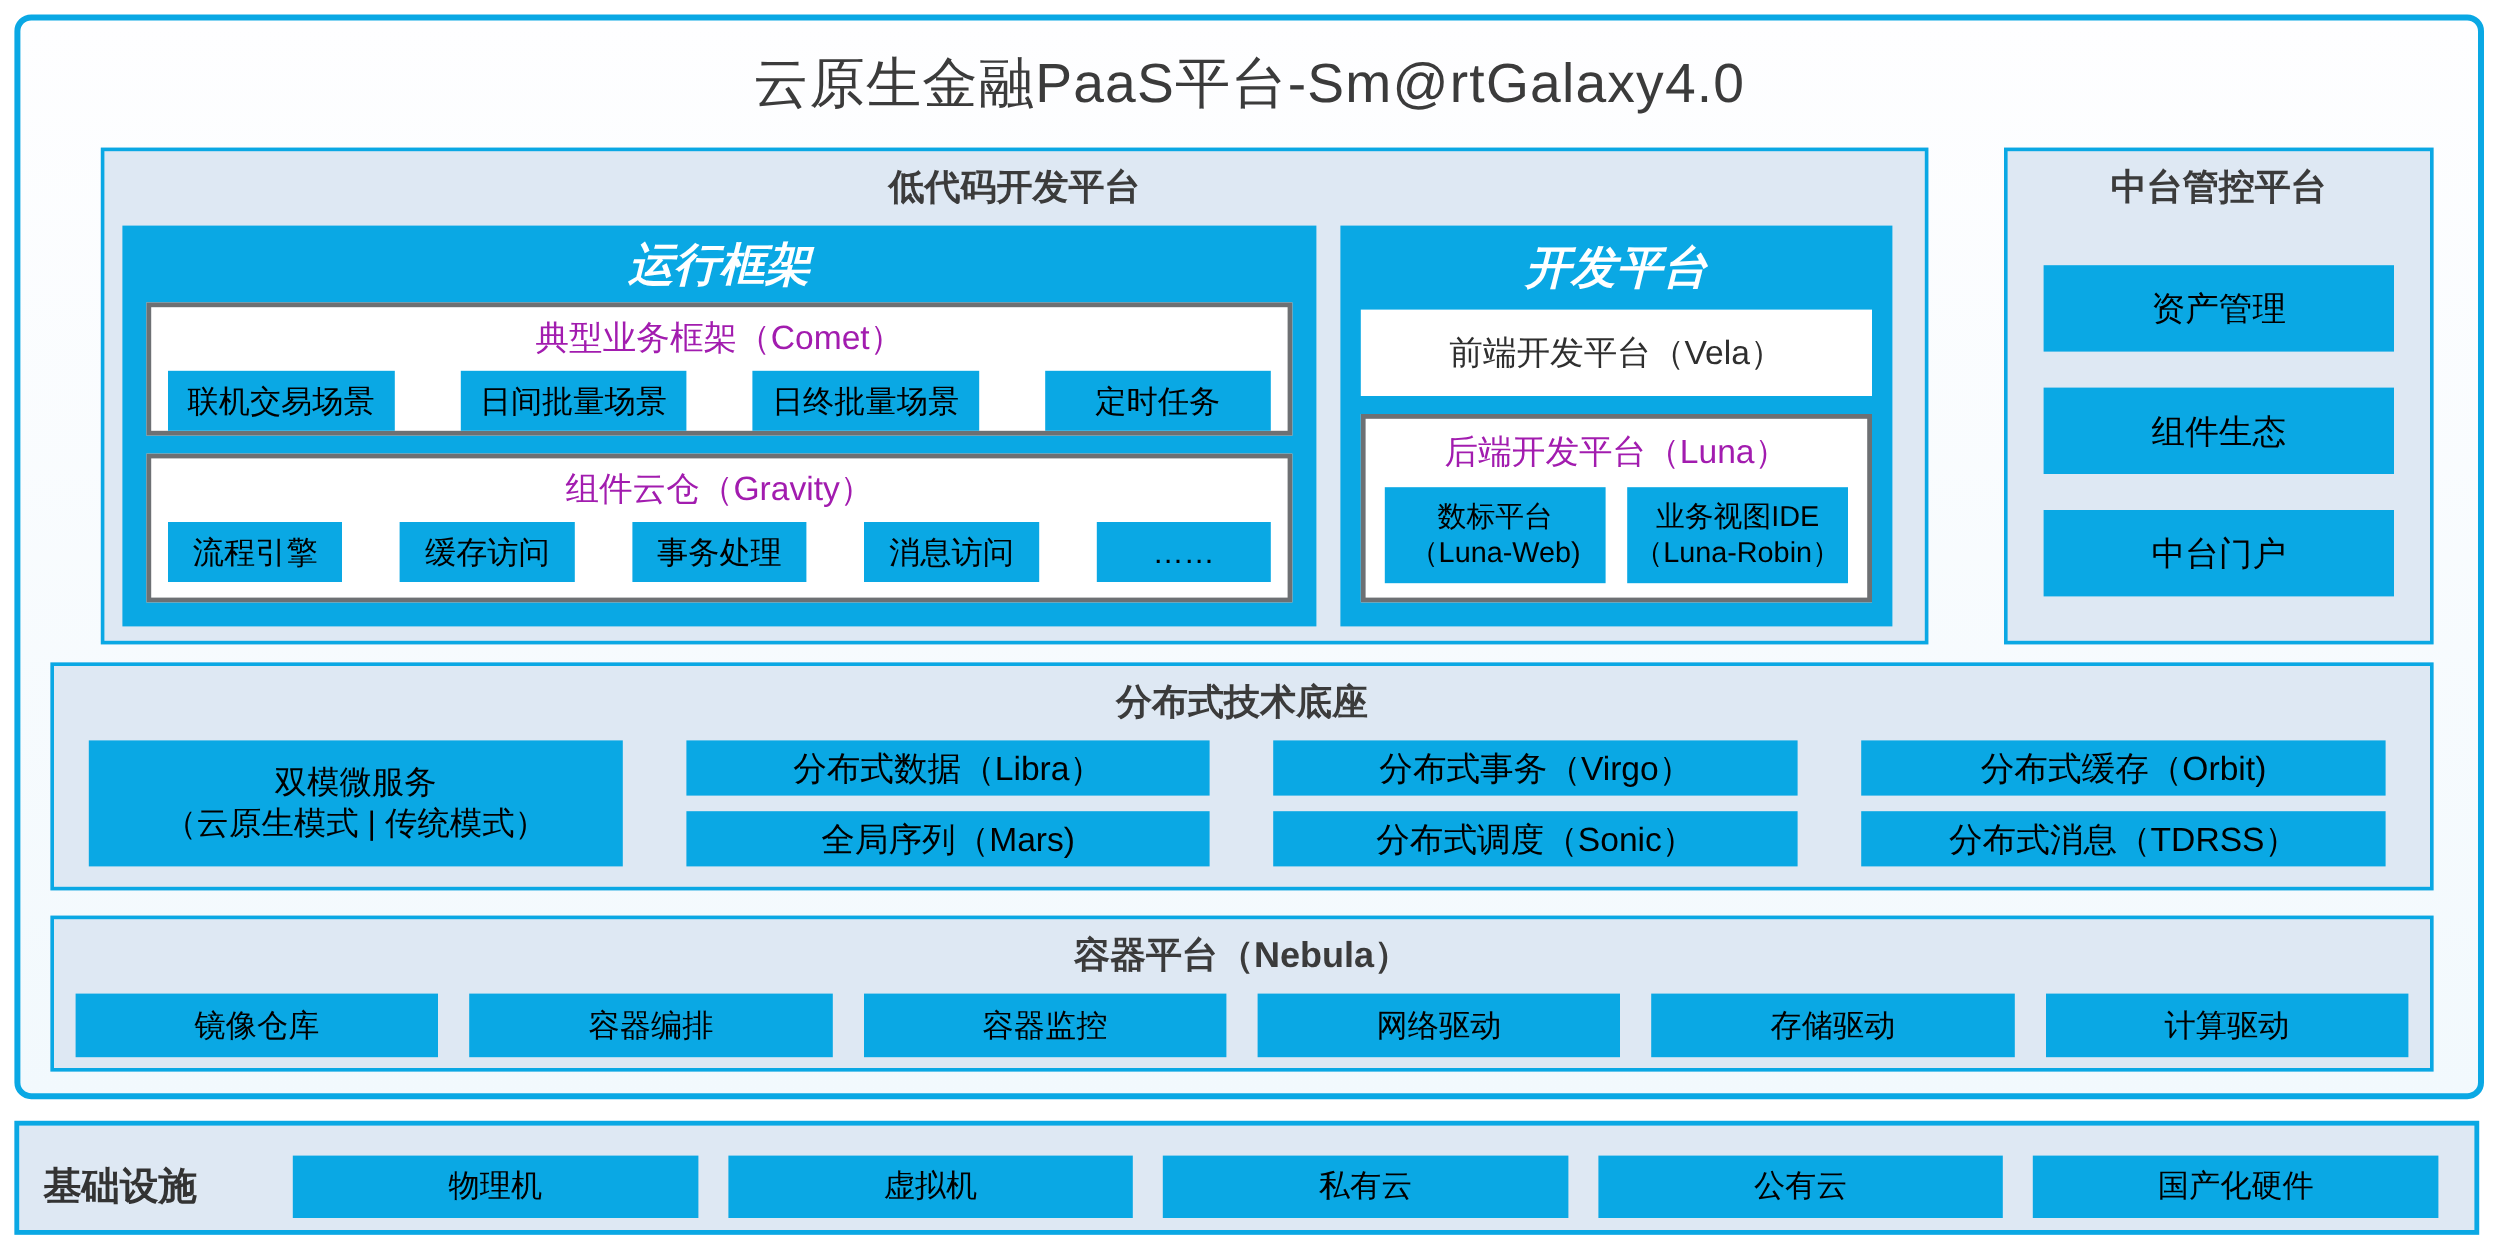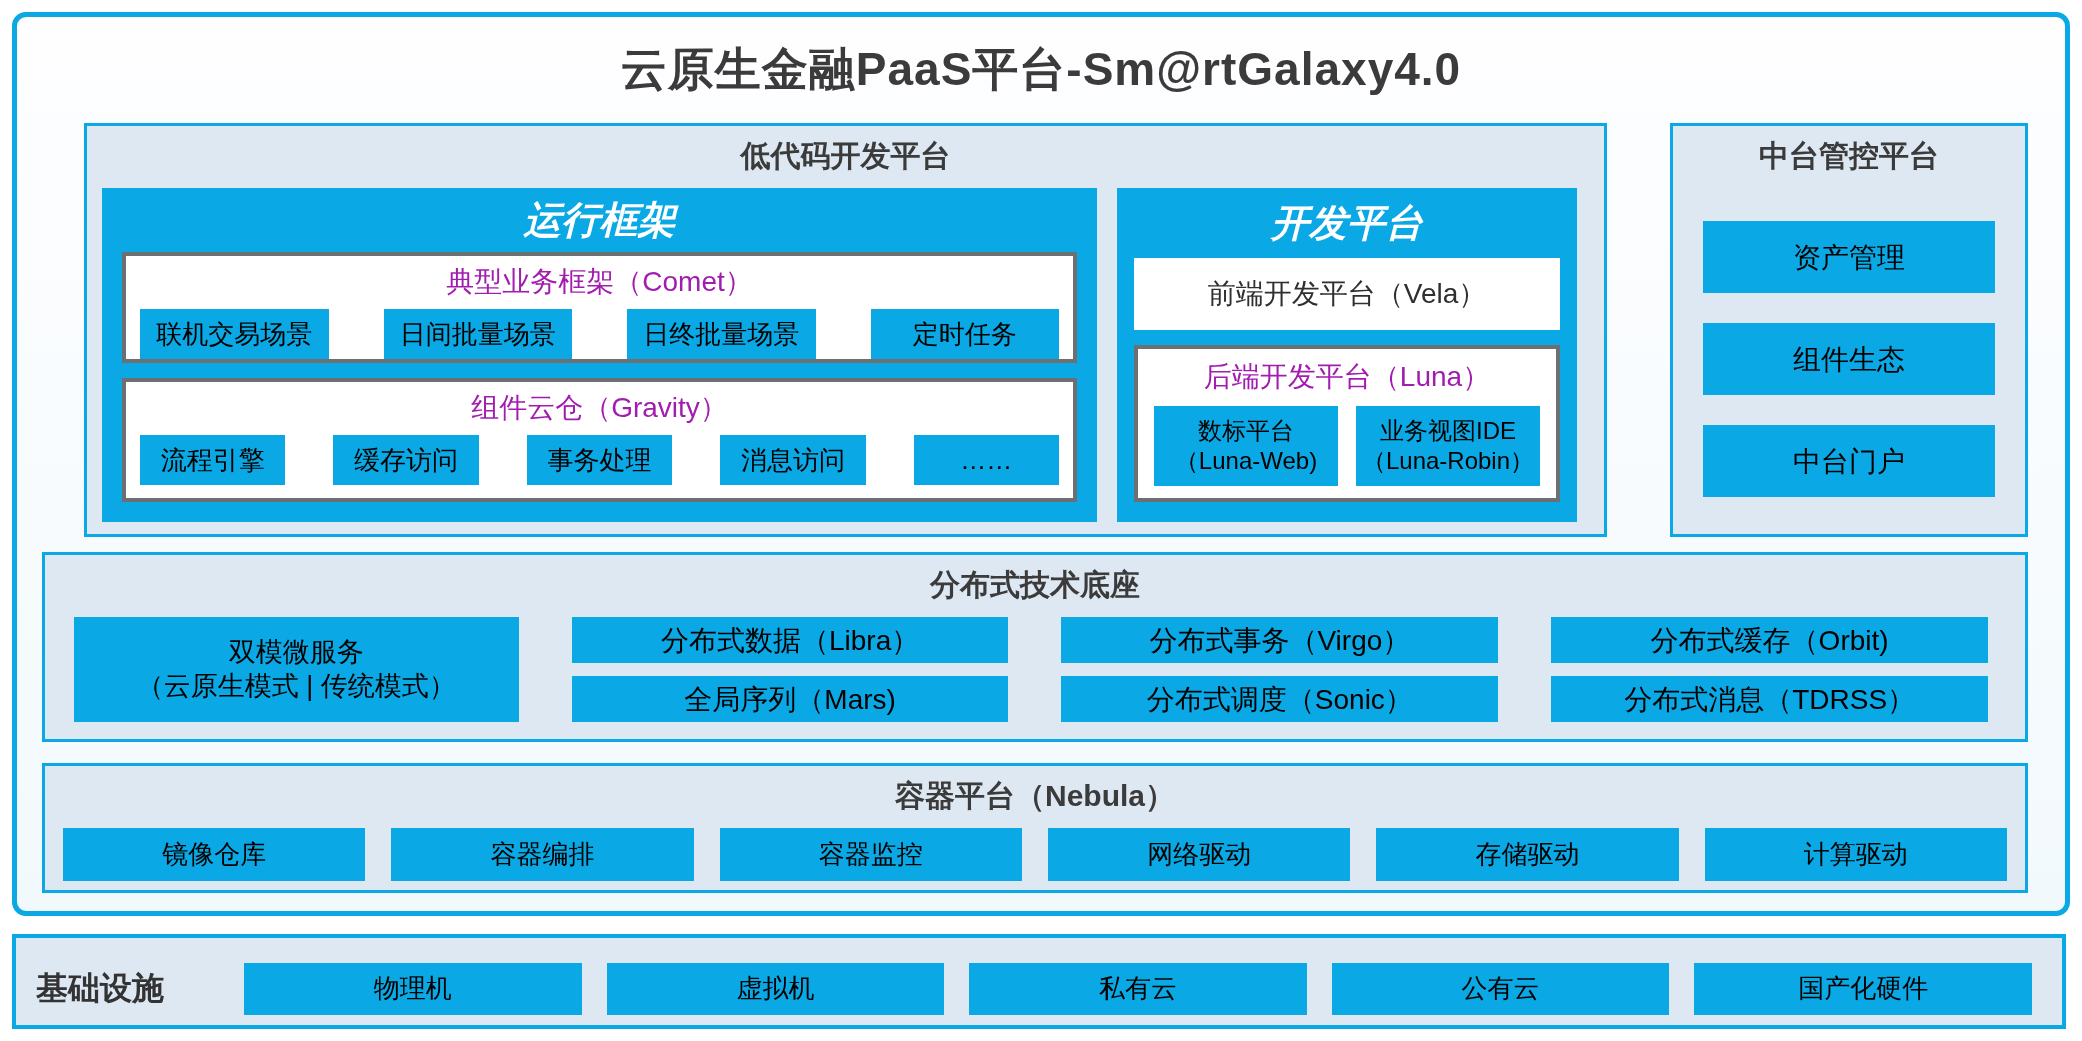--- a/index.html
+++ b/index.html
@@ -17,21 +17,21 @@
     font-family:"Liberation Sans","DejaVu Sans",sans-serif;
     color:var(--dark-text);
   }
   .outer{
     position:absolute;left:12px;top:12px;width:2058px;height:904px;
     border:5px solid var(--accent);border-radius:14px;
     background:linear-gradient(180deg,var(--panel-bg-top) 0%,var(--panel-bg-bottom) 100%);
   }
   .title{
     height:106px;display:flex;align-items:center;justify-content:center;
-    font-size:46px;font-weight:700;color:var(--dark-text);letter-spacing:1px;
+    font-size:46px;font-weight:400;color:var(--dark-text);letter-spacing:1px;
   }
   .sec{
     background:var(--section-bg);
     border:3px solid var(--accent);
   }
   .sec-label{
     display:flex;align-items:flex-start;justify-content:center;
     padding-top:10px;font-size:30px;font-weight:700;color:var(--dark-text);
   }
   .row-top{

